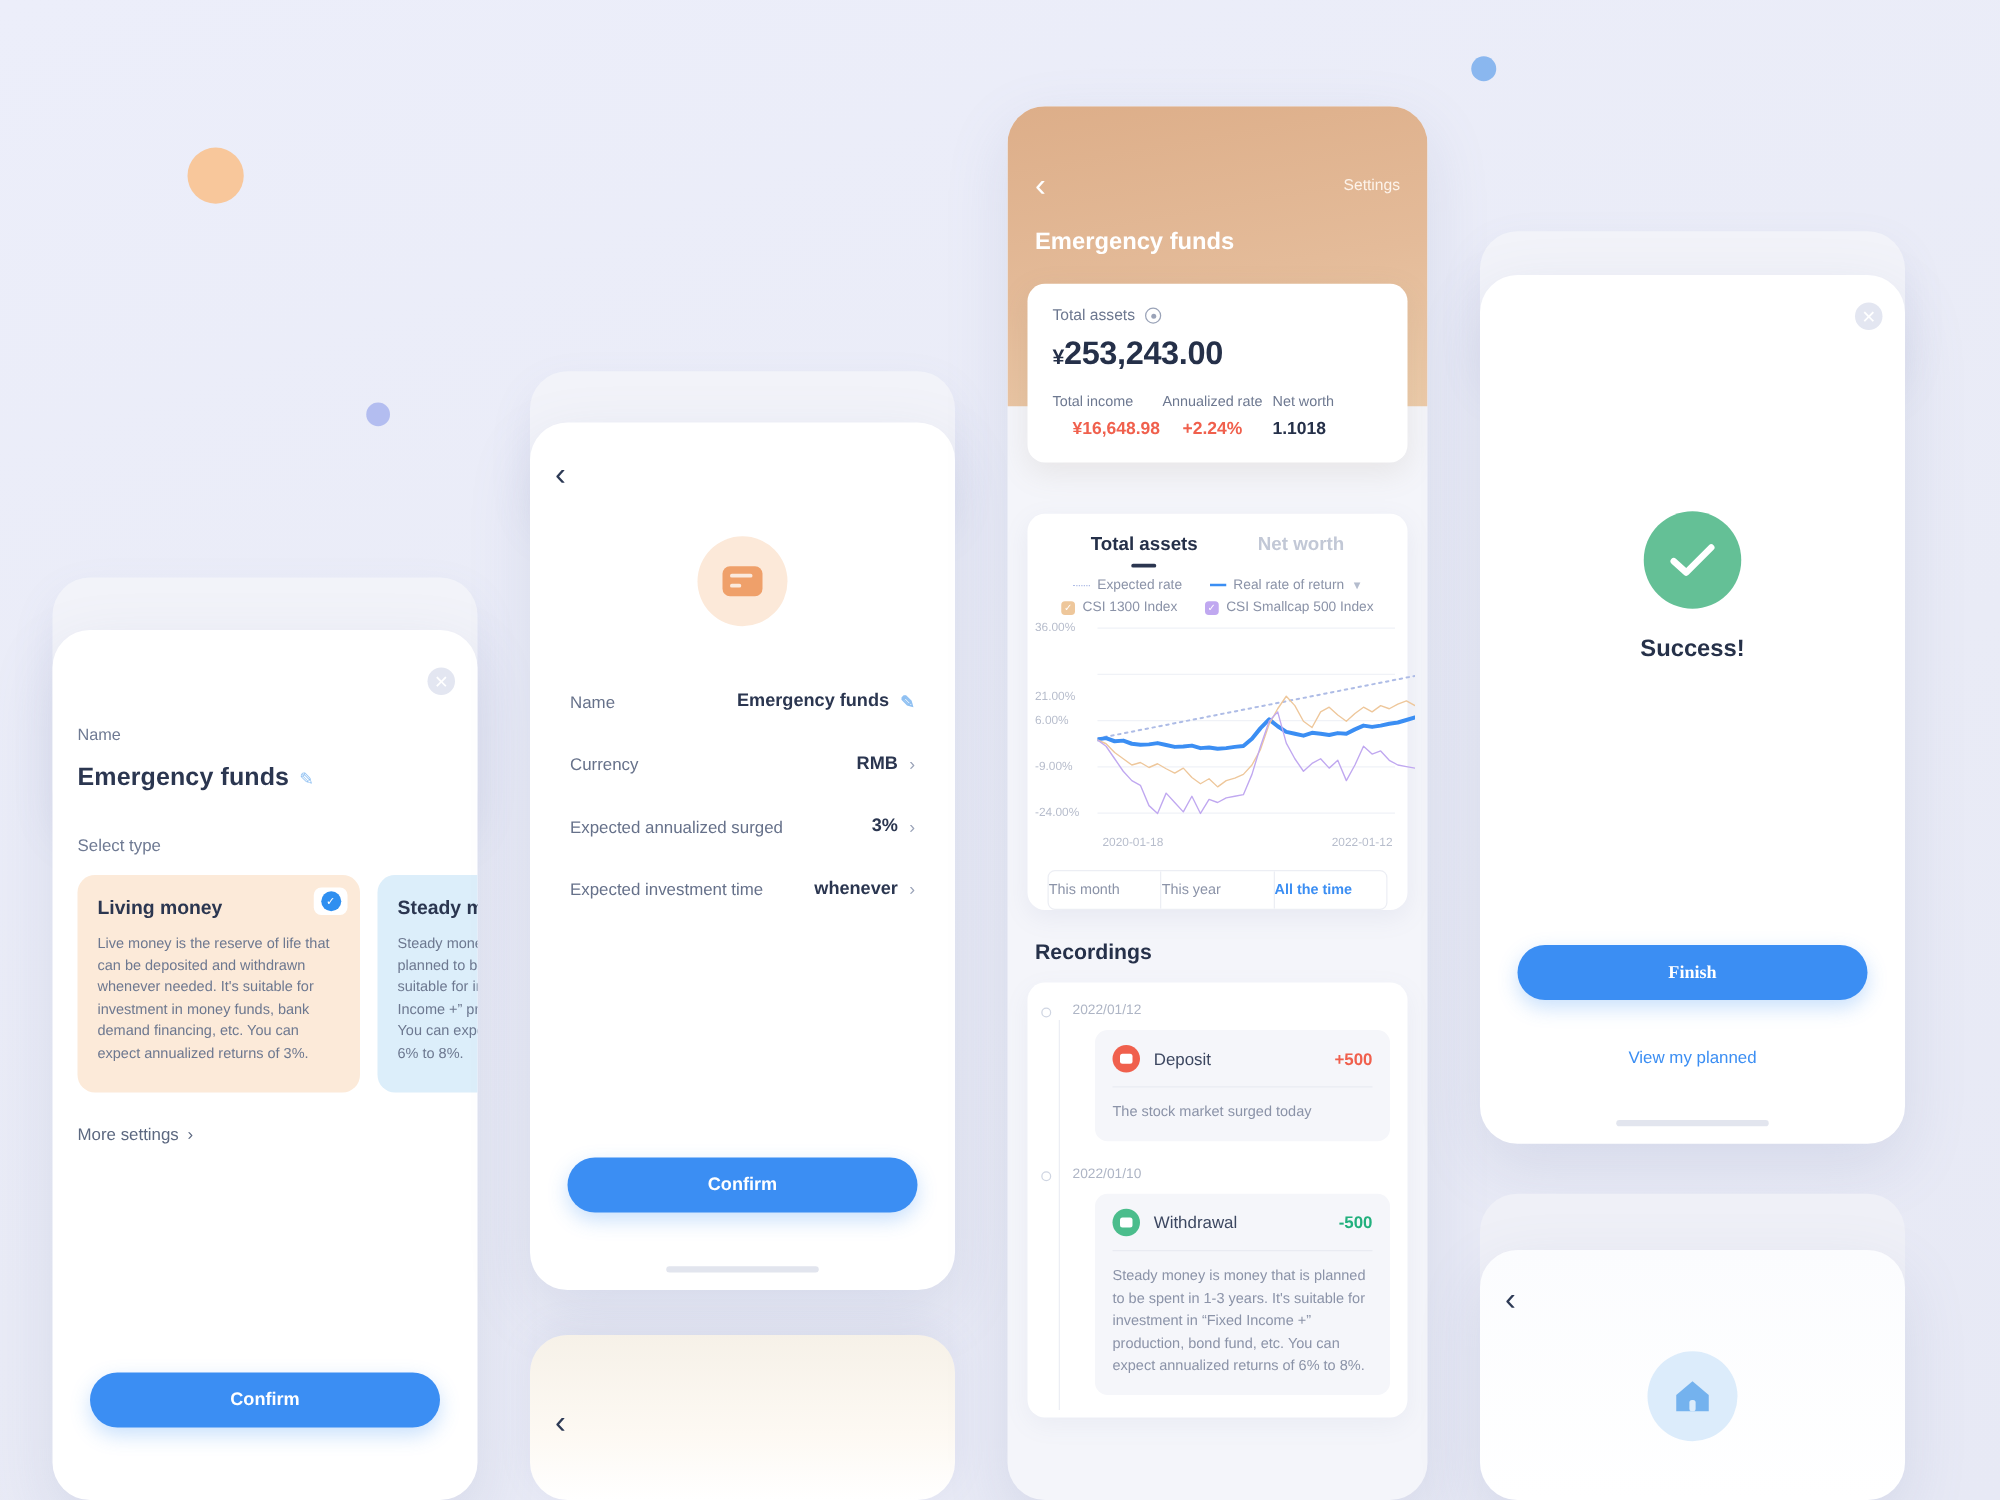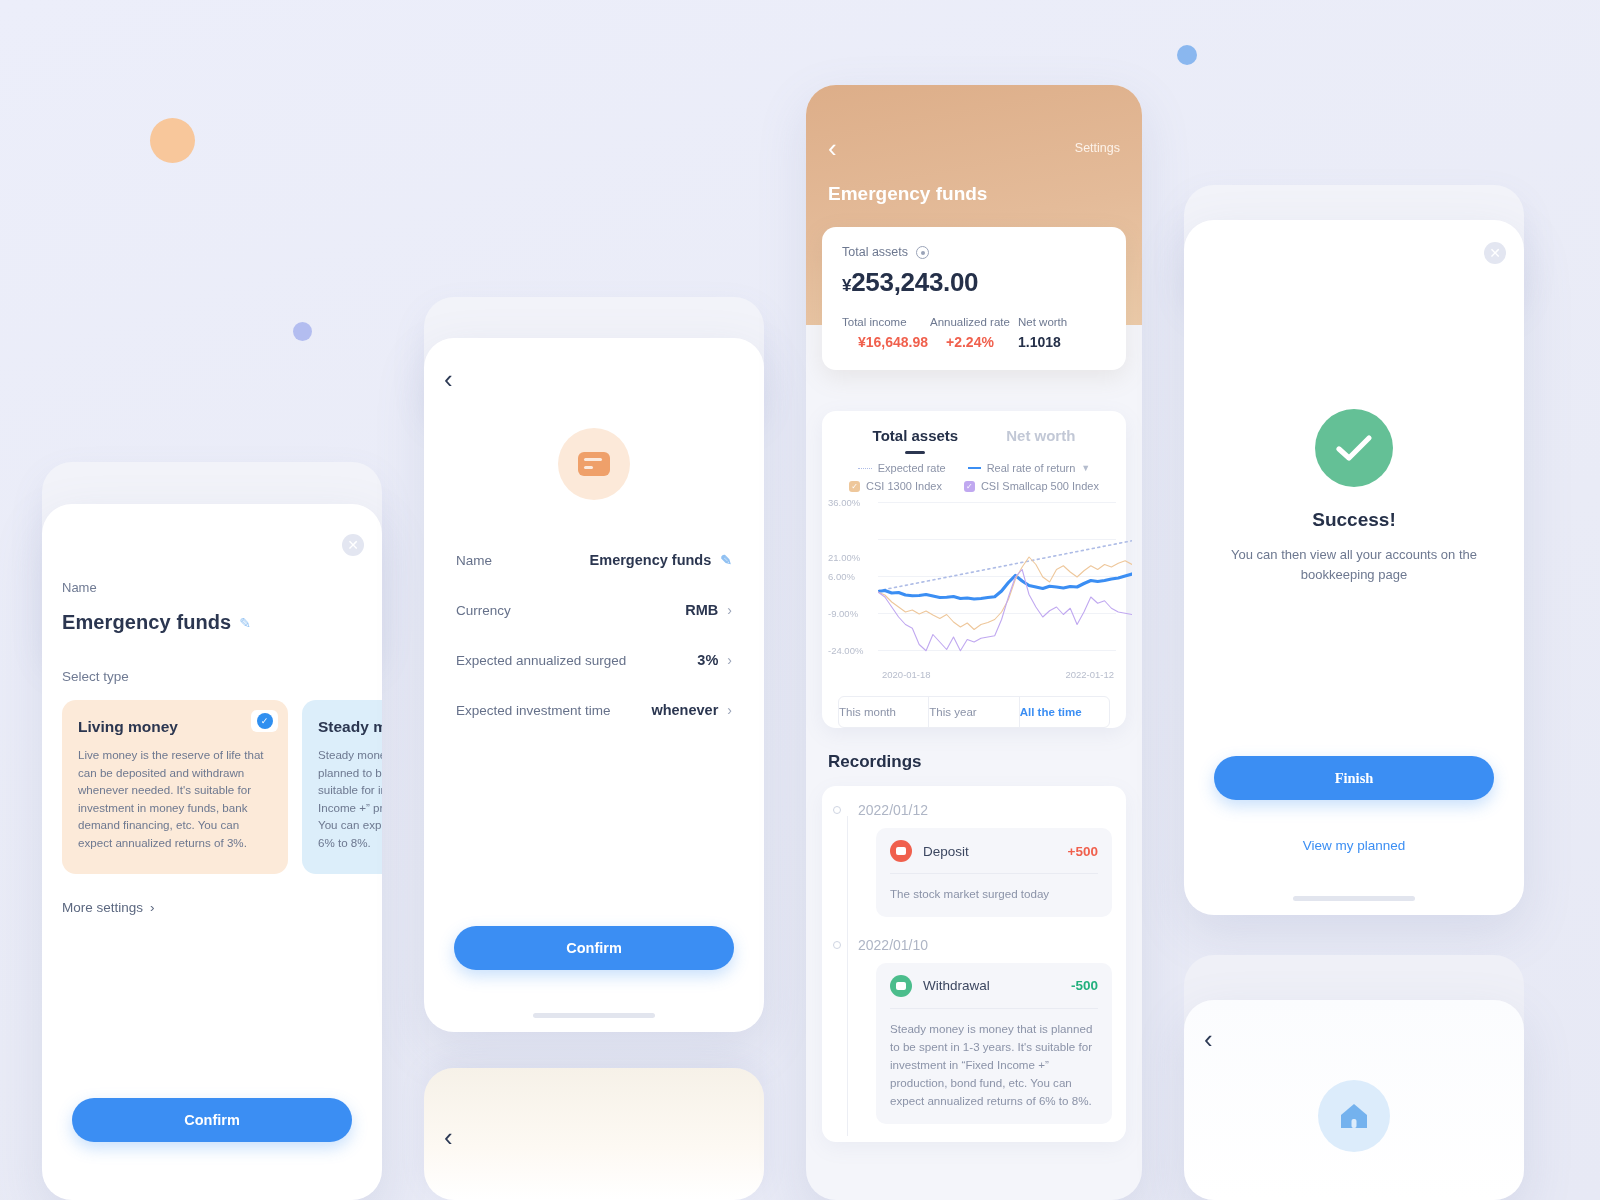--- a/index.html
+++ b/index.html
@@ -141,21 +141,21 @@
   .range-tab.active { color: #3b8ef3; font-weight: 700; }
 
   .rec-title { margin: 24px 0 0 22px; font-size: 17px; font-weight: 700; color: #253049; }
   .rec-card { margin: 14px 16px 0 16px; background: #fff; border-radius: 14px; padding: 16px 14px 18px 14px;
     box-shadow: 0 6px 20px rgba(130,140,180,0.08); position: relative; }
   .timeline { position: absolute; left: 25px; top: 30px; bottom: 6px; width: 1px; background: #eceef4; }
   .rec-group { position: relative; padding-left: 22px; }
   .rec-group + .rec-group { margin-top: 20px; }
   .rec-dot { position: absolute; left: -3px; top: 4px; width: 8px; height: 8px; border-radius: 50%;
     border: 1.4px solid #cfd5e2; background: #fff; }
-  .rec-date { font-size: 14px; color: #aeb5c5; }
+  .rec-date { font-size: 11px; color: #aeb5c5; }
   .rec-body { margin-top: 10px; margin-left: 18px; background: #f5f6fa; border-radius: 10px; padding: 12px 14px 14px 14px; }
   .rec-head { display: flex; align-items: center; justify-content: space-between; padding-bottom: 11px; border-bottom: 1px solid #e9ebf2; }
   .rec-left { display: flex; align-items: center; gap: 11px; }
   .rec-ico { width: 22px; height: 22px; border-radius: 50%; display:flex; align-items:center; justify-content:center; }
   .rec-ico.red { background: #f0604d; }
   .rec-ico.green { background: #4bbd8c; }
   .rec-ico i { display:block; width: 10px; height: 8px; border-radius: 2px; background: #fff; }
   .rec-name { font-size: 13.5px; color: #3c4760; }
   .rec-amt { font-size: 13.5px; font-weight: 700; }
   .rec-amt.red { color: #f0604d; }
@@ -401,21 +401,20 @@
   <div class="phone" id="s4">
     <div class="close-btn" style="right:18px; top:22px;">✕</div>
     <div style="margin-top:189px;">
       <div class="tick-circle">
         <svg width="38" height="30" viewBox="0 0 38 30">
           <path d="M4 16 L14 25 L34 5" stroke="#ffffff" stroke-width="5.2" fill="none" stroke-linecap="round" stroke-linejoin="round"></path>
         </svg>
       </div>
     </div>
     <div class="success-title">Success!</div>
-    <div class="success-sub">You can then view all your accounts on the bookkeeping page</div>
     <button class="btn-primary" style="bottom:115px;font-family:Liberation Serif, serif;">Finish</button>
     <div class="link-btn" style="bottom:62px;">View my planned</div>
     <div class="home-bar"></div>
   </div>
 
   <div id="s5-behind"></div>
   <div class="phone" id="s5">
     <div style="padding:26px 0 0 20px;">
       <span class="chev-back">‹</span>
     </div>

